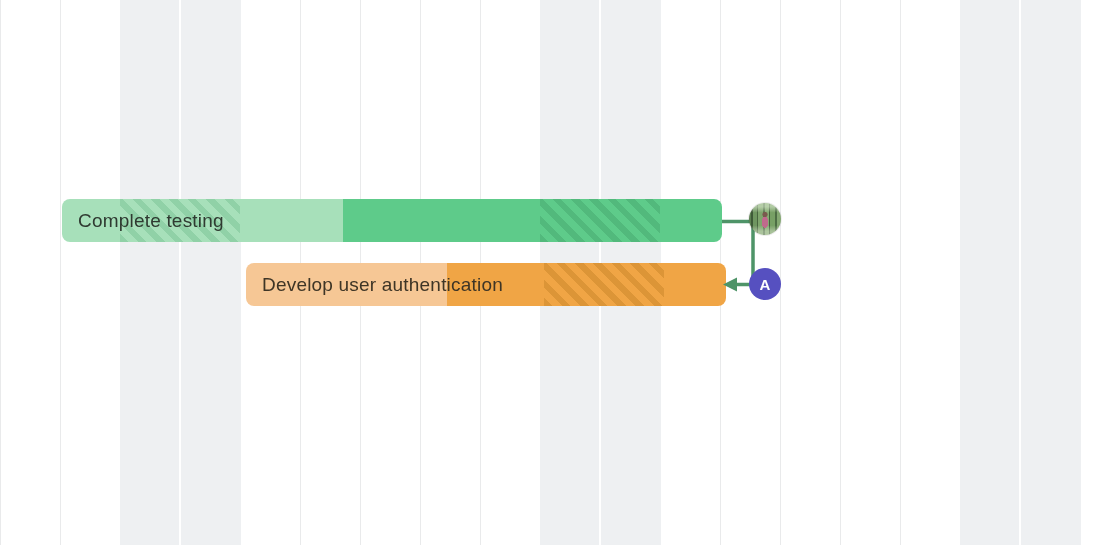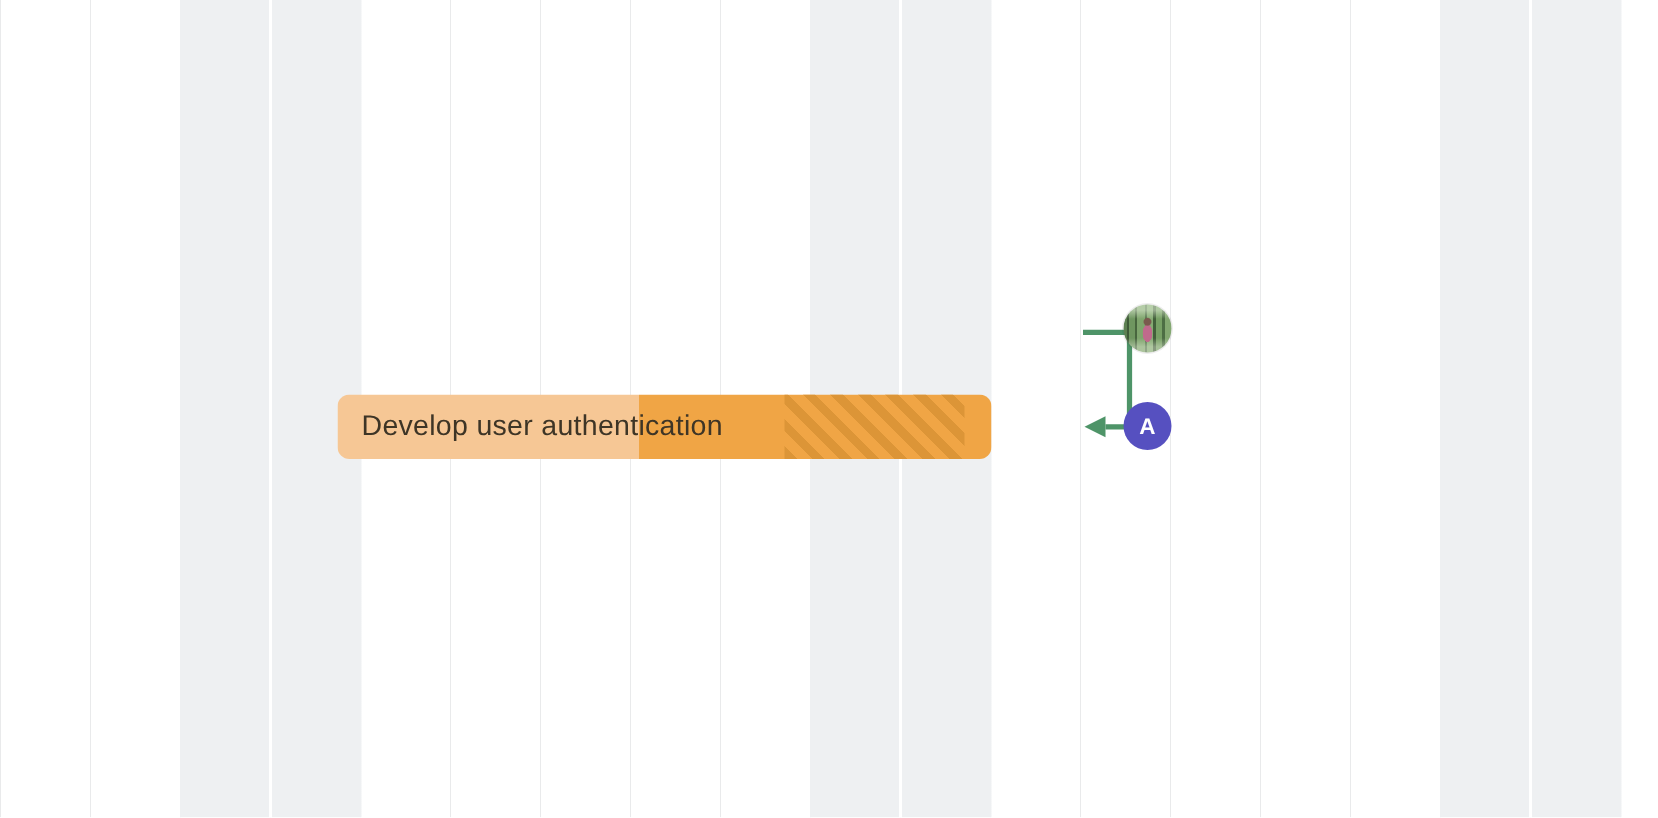--- a/index.html
+++ b/index.html
@@ -56,22 +56,29 @@
 <body>
 
 <div class="stage" style="--grid: #e9eaeb; --wk: #eef0f2; --dep: #4e9468; background: rgb(255, 255, 255);">
 
   <div class="gridlines"></div>
 
   <div class="weekend" style="left:120px"></div>
   <div class="weekend" style="left:540px"></div>
   <div class="weekend" style="left:960px"></div>
 
+  <div class="bar" style="left:62px;top:199px;width:660px">
+    <div class="seg" style="left: 0px; width: 281px; background: rgb(167, 224, 186);"></div>
+    <div class="seg" style="left: 281px; right: 0px; background: rgb(94, 203, 138);"></div>
+    <div class="hatch" style="left: 58px; width: 120px; --stripe: #90d1a7;"></div>
+    <div class="hatch" style="left: 478px; width: 120px; --stripe: #52b97c;"></div>
+    <span class="bar-label" style="color: rgb(47, 58, 49);">Complete testing</span>
+  </div>
 
-  <div class="bar" style="left:225px;top:263px;width:436px">
+  <div class="bar" style="left:246px;top:263px;width:480px">
     <div class="seg" style="left: 0px; width: 201px; background: rgb(246, 199, 149);"></div>
     <div class="seg" style="left: 201px; right: 0px; background: rgb(240, 165, 69);"></div>
     <div class="hatch" style="left: 298px; width: 120px; --stripe: #dc9537;"></div>
     <span class="bar-label" style="color: rgb(62, 53, 38);">Develop user authentication</span>
   </div>
 
   <svg class="overlay dep" width="1105" height="545" viewBox="0 0 1105 545">
     <path d="M722 221.5 L753 221.5 L753 284.5 L737 284.5"></path>
     <polygon points="737,277.5 737,291.5 723,284.5"></polygon>
   </svg>

